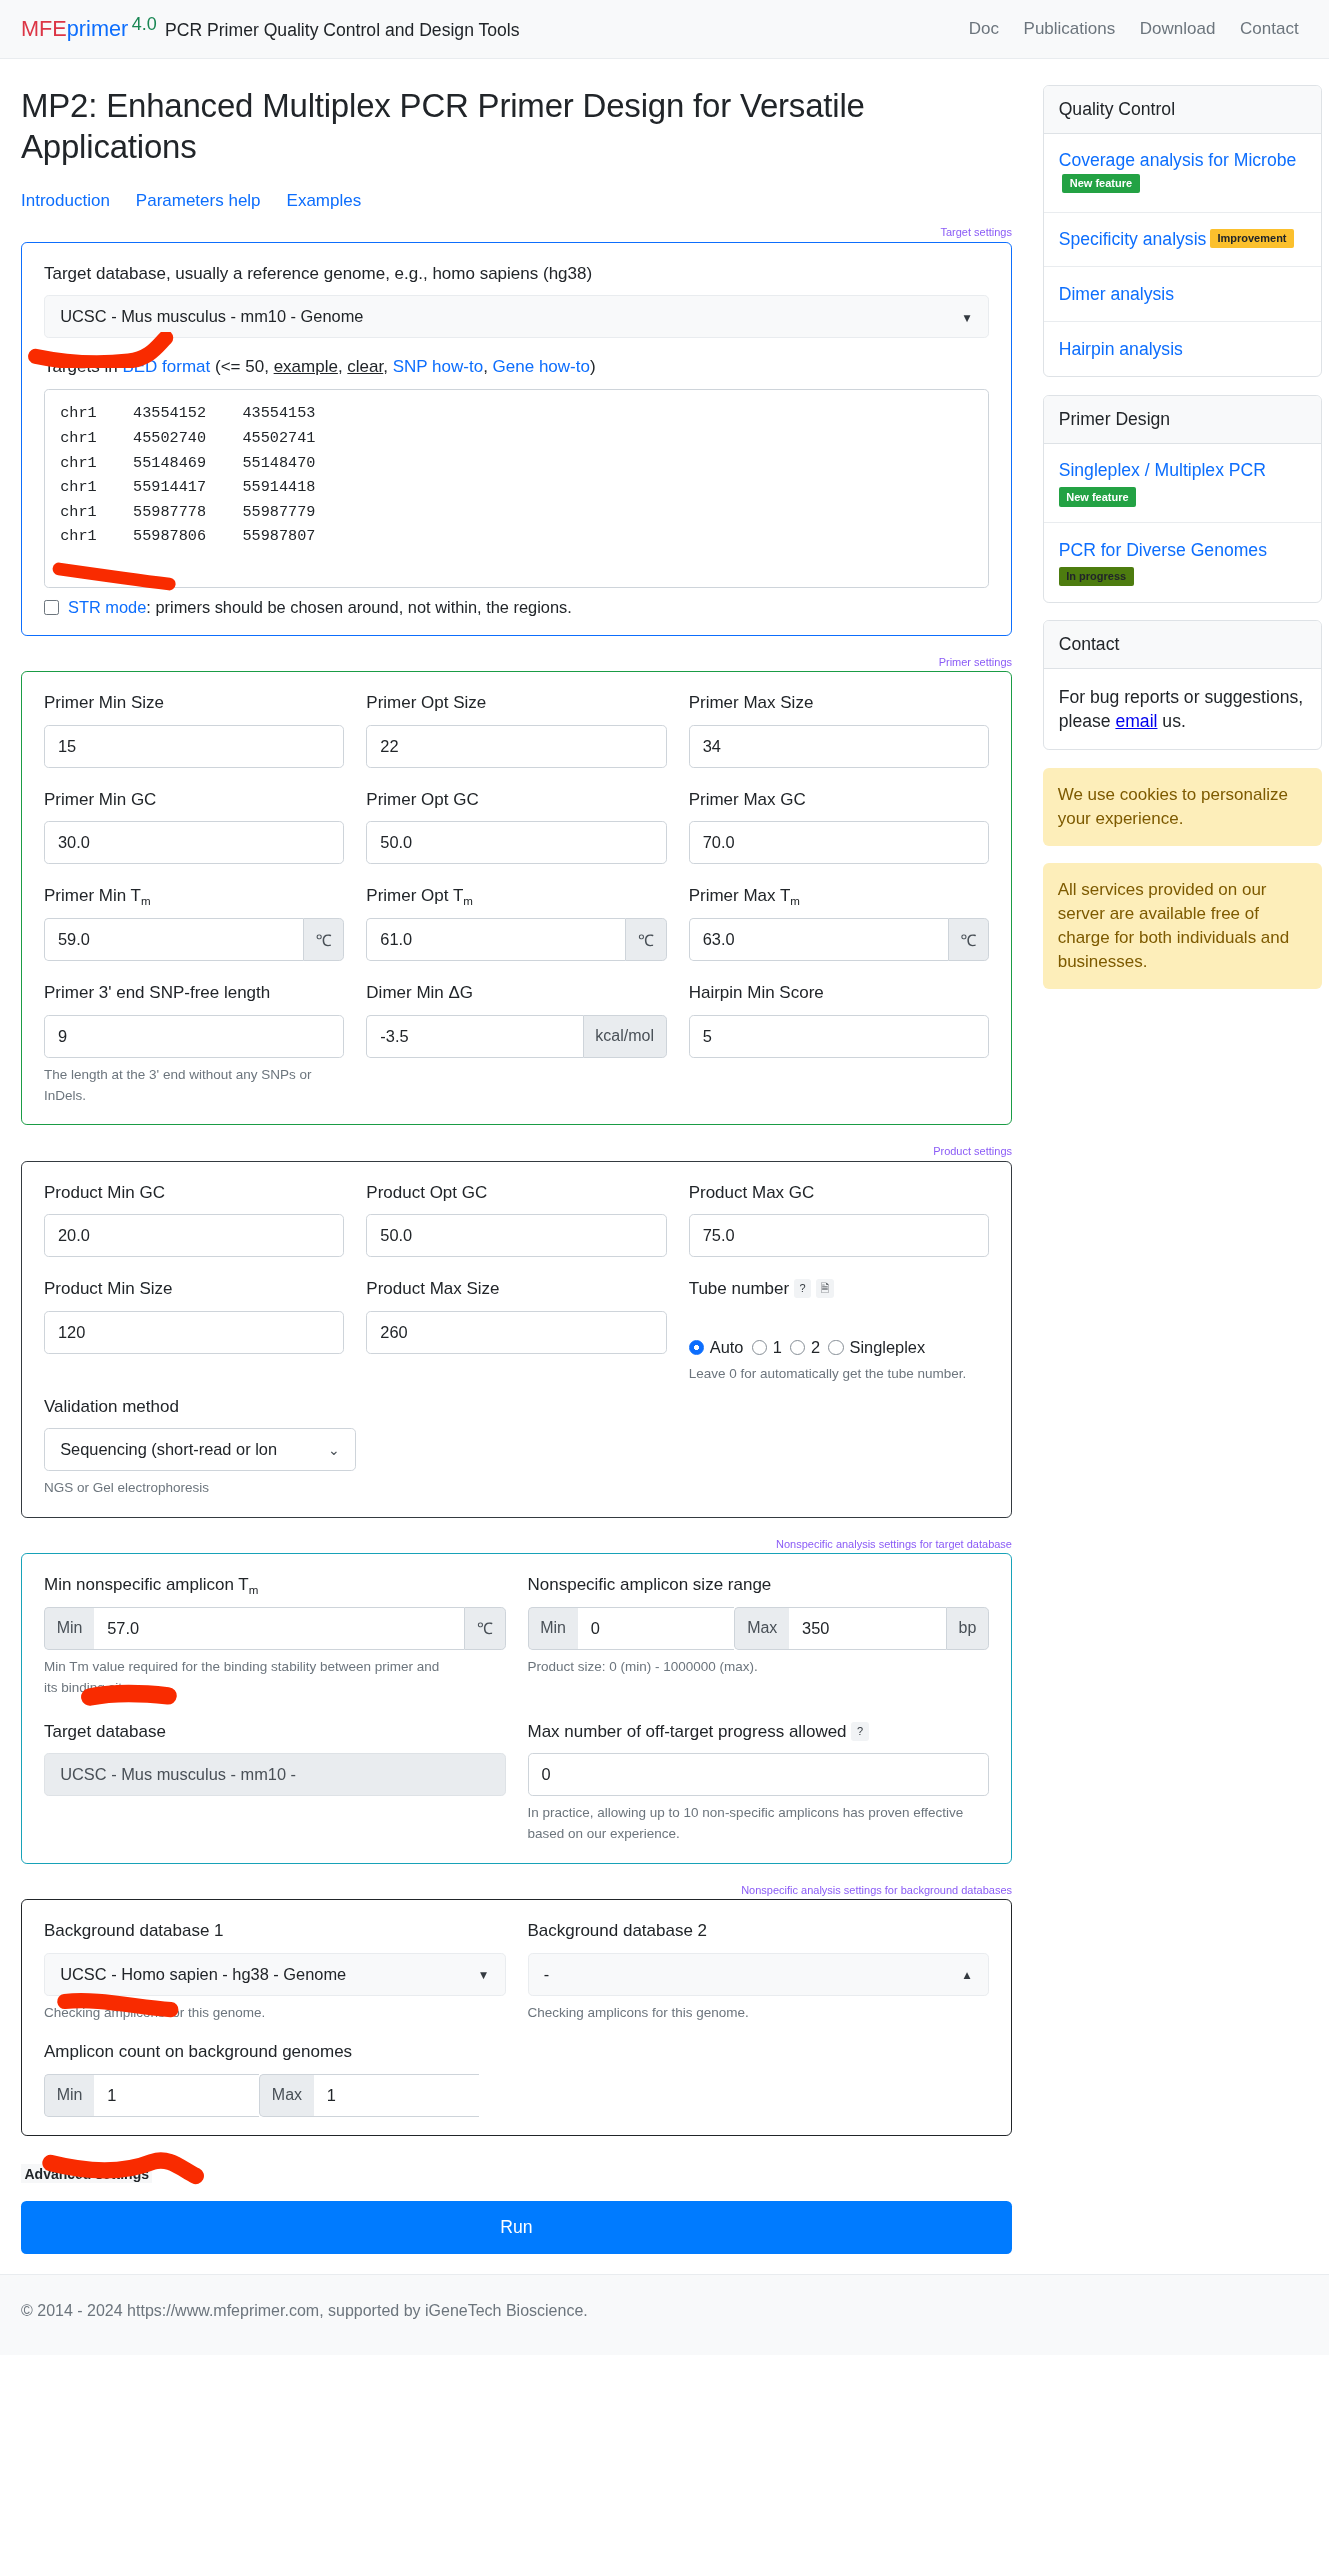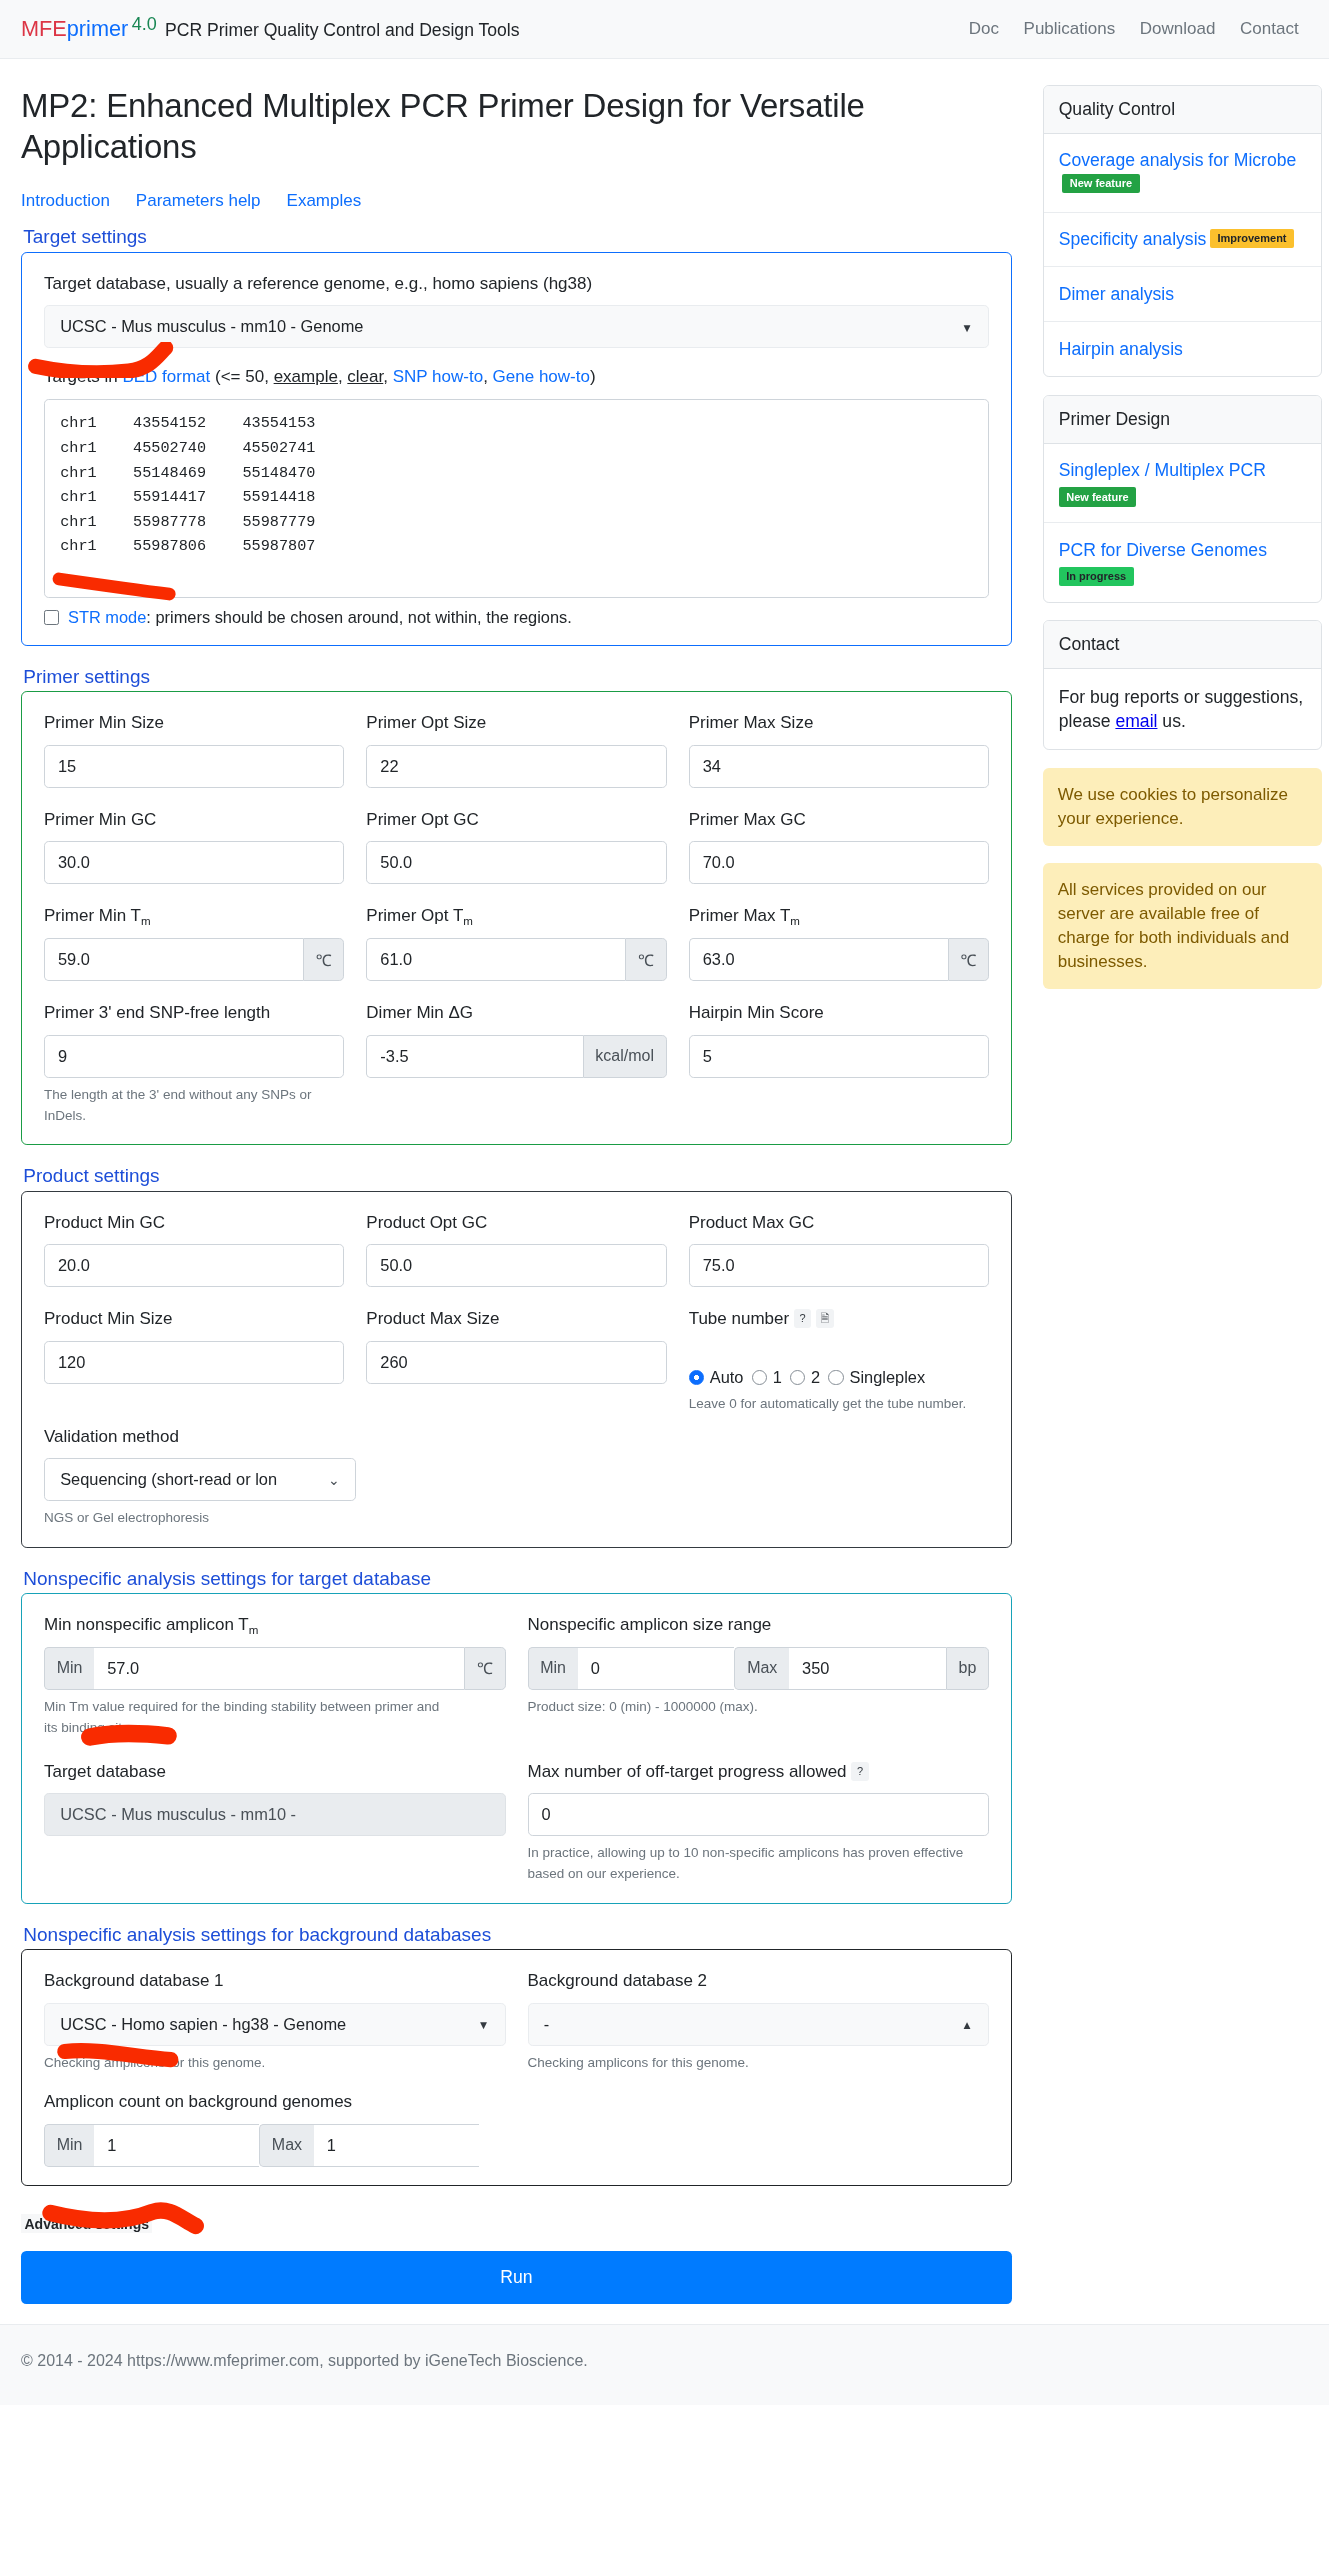--- a/index.html
+++ b/index.html
@@ -40,24 +40,25 @@
     line-height: 1.24;
     margin: 27px 0 0 0;
     letter-spacing: -0.2px;
   }
   .anchor-links { margin: 23.4px 0 15.2px 0; display:flex; gap: 26px; }
   .anchor-links a { color: #0d6efd; font-size: 17px; text-decoration: none; }
 
   
   .section { margin-bottom: 20px; }
   .section-legend {
-    font-size: 19px;
-    color: #1d4ed8;
+    font-size: 11px;
+    color: #8b5cf6;
     margin-bottom: 3.5px;
     padding-left: 2.3px;
+    text-align: right;
   }
   .box {
     border: 1.2px solid #0d6efd;
     border-radius: 5.9px;
     padding: 20px 22px 17.6px 22px;
     background: #fff;
   }
   .box.green  { border-color: #1a9c45; }
   .box.dark   { border-color: #343a40; }
   .box.teal   { border-color: #17a2b8; }
@@ -191,21 +192,21 @@
   }
   .card-item:last-child { border-bottom: 0; }
   .card-item a { color:#0d6efd; text-decoration:none; }
   .card-body { padding: 15.2px; font-size: 17.6px; line-height: 1.4; }
   .chip {
     display:inline-block; padding: 2.3px 7.6px; border-radius: 2px;
     font-size: 11px; font-weight: bold; vertical-align: 2.9px; margin-left: 3.5px;
   }
   .chip.new  { background:#23a244; color:#fff; }
   .chip.imp  { background:#fbc02d; color:#212529; }
-  .chip.prog { background:#22c55e; color:#212529; }
+  .chip.prog { background:#4d7c0f; color:#212529; }
   .chip.block { display:inline-block; margin-left:0; margin-top: 4.7px; vertical-align: baseline; }
 
   .notice {
     background: #fdeeba;
     border-radius: 5.9px;
     padding: 15.2px;
     font-size: 17px;
     line-height: 1.4;
     color: #7d5a00;
     margin-bottom: 17.6px;

